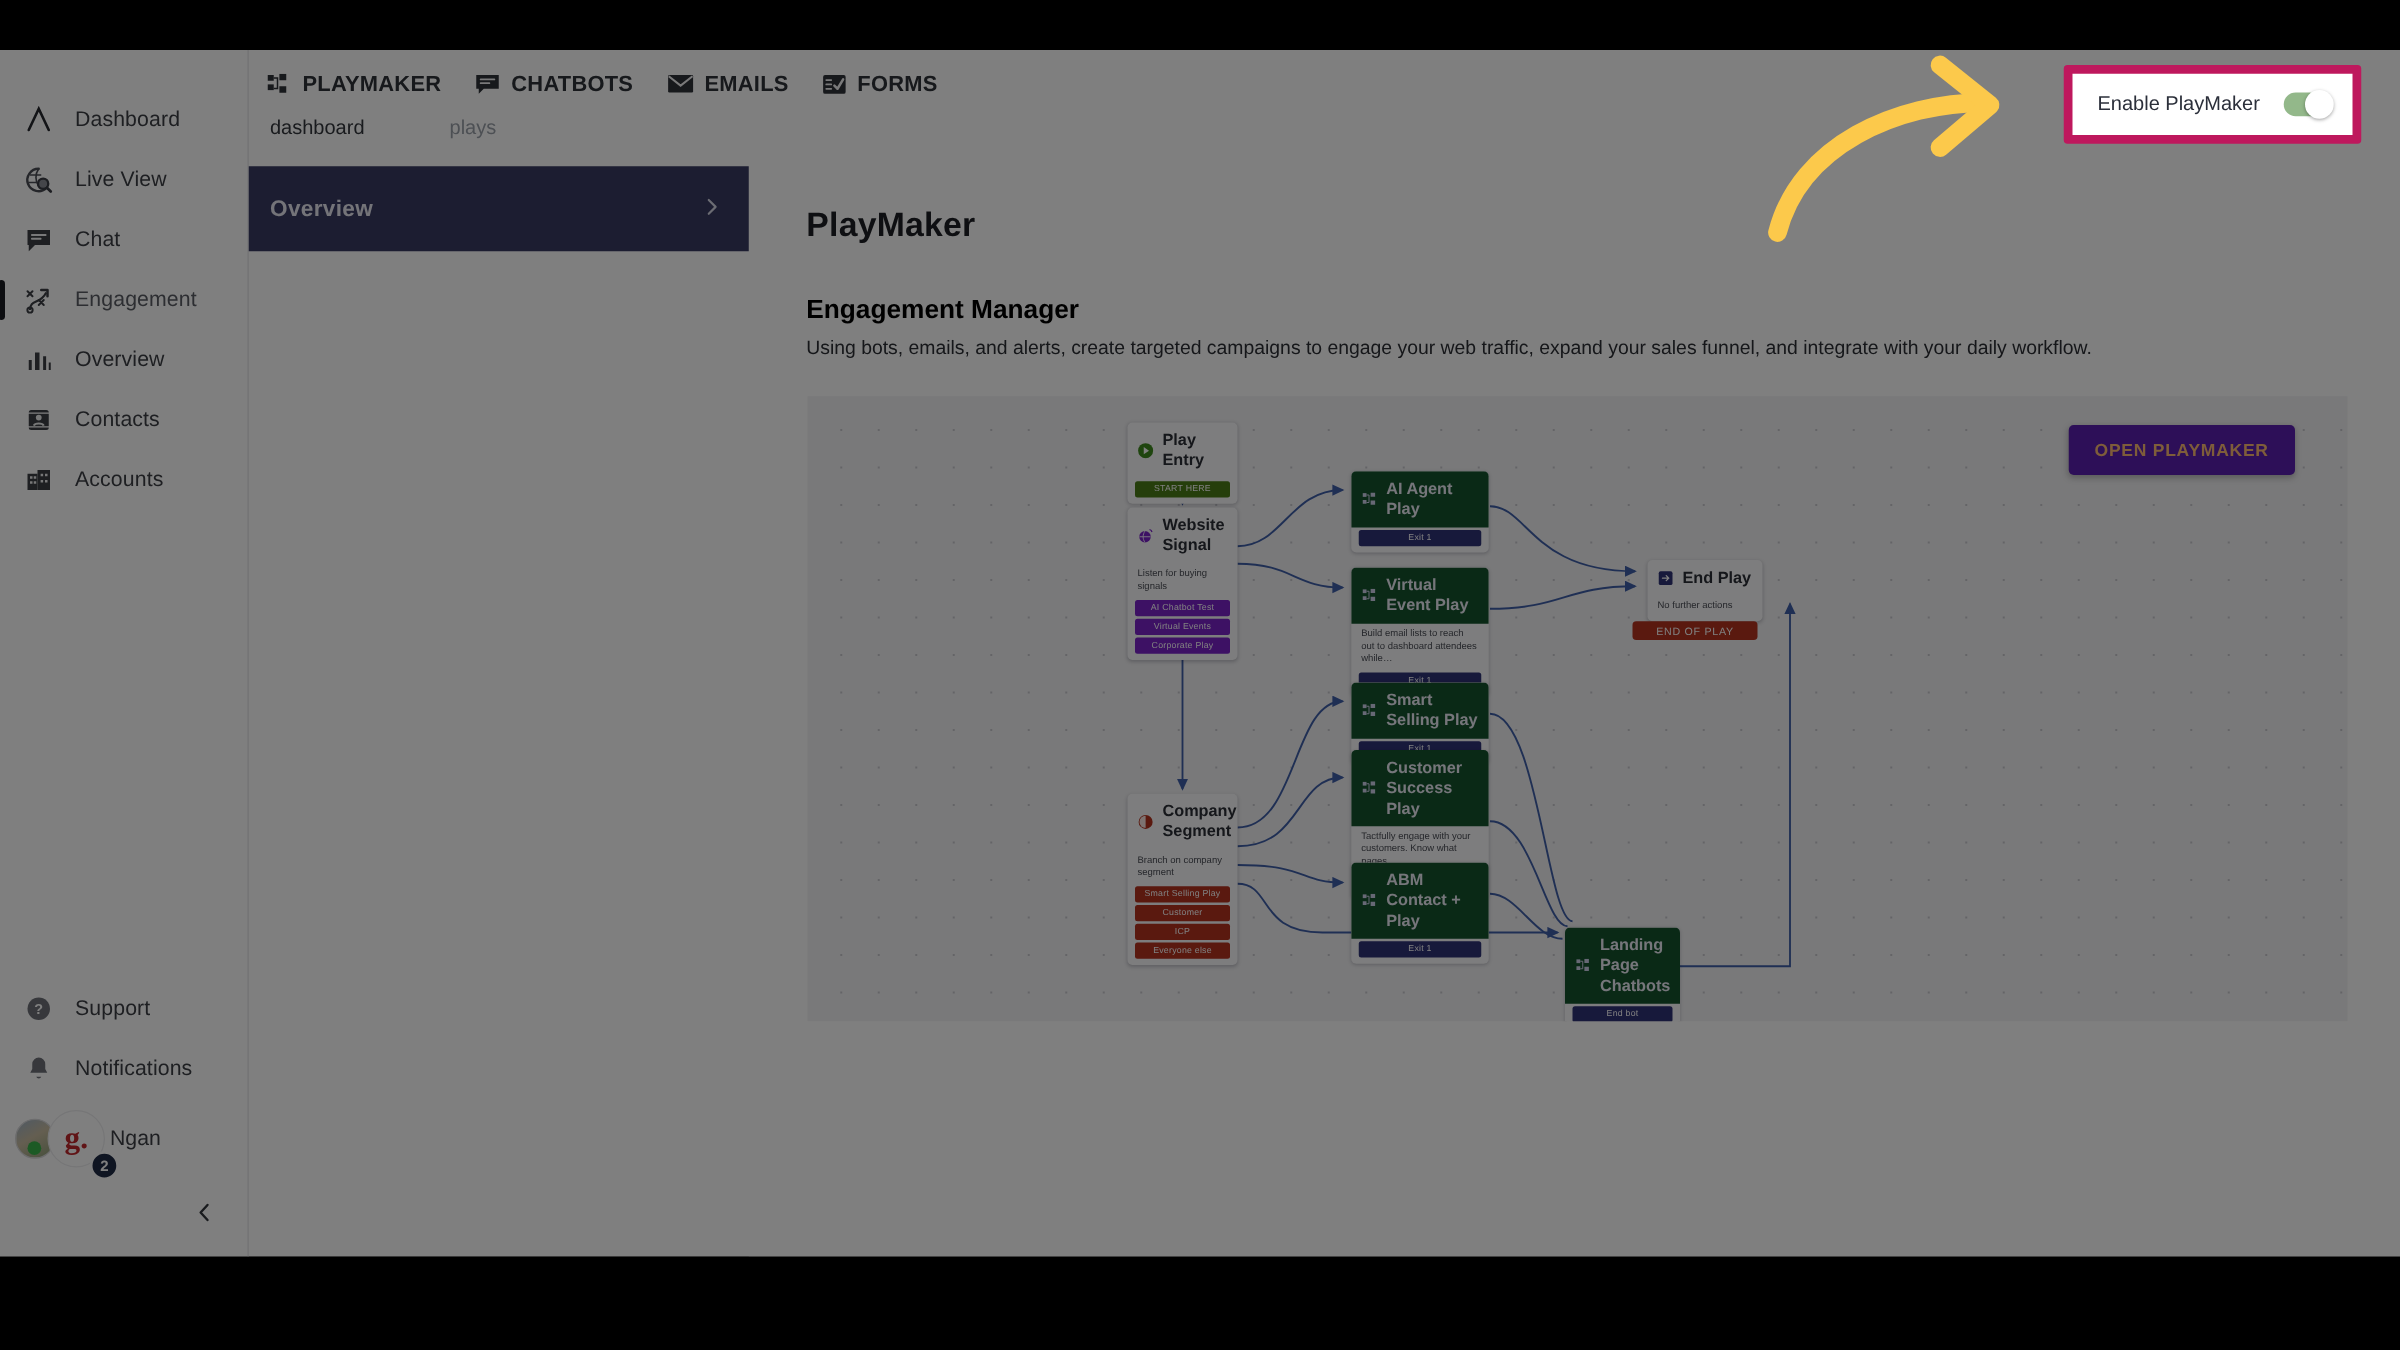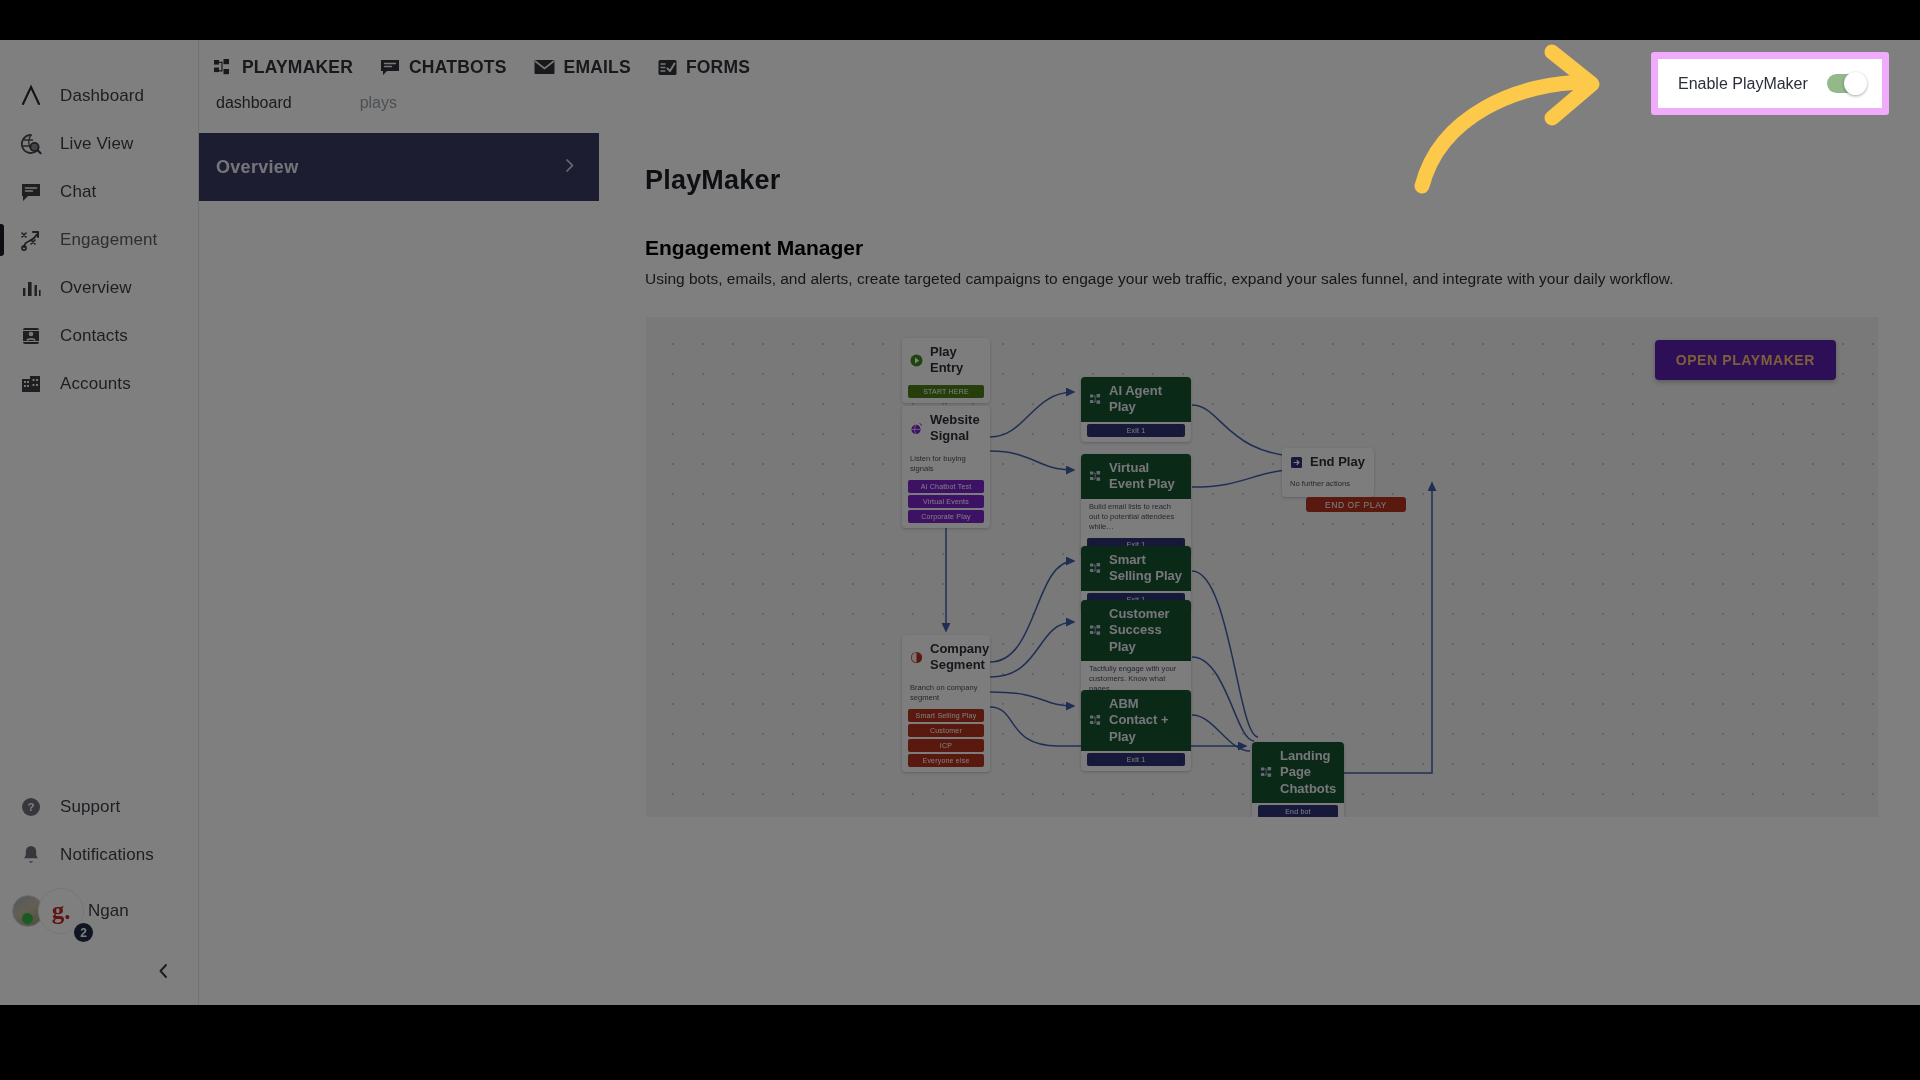--- a/index.html
+++ b/index.html
@@ -150,21 +150,21 @@
     background:#5b1fb0; color:#fdba74; border:none; border-radius:4px;
     padding: 12px 21px; font-size: 14px; font-weight:700; letter-spacing:.6px;
     cursor:pointer; box-shadow:0 2px 5px rgba(0,0,0,.25);
     font-family:"Liberation Sans", sans-serif;
   }
 
   
   #highlight-box {
     position:absolute; left: 1651px; top: 52px;
     width: 238px; height: 63px;
-    background:#f0abfc; border-radius: 3px;
+    background:#be185d; border-radius: 3px;
     z-index: 900; padding: 7px;
   }
   #toggle-card {
     width:100%; height:100%; background:#fff;
     display:flex; align-items:center; justify-content:space-between;
     padding: 0 17px 0 20px;
   }
   #toggle-label { font-size: 16px; color:#2b2f3a; }
   #toggle-switch {
     position:relative; width: 38px; height: 19px; border-radius: 10px;
@@ -489,21 +489,21 @@
           <svg width="12" height="11" viewBox="0 0 12 11">
               <rect x="0" y="0.5" width="3.2" height="3" fill="#cfd0ea"></rect>
               <rect x="0" y="6" width="3.2" height="3" fill="#cfd0ea"></rect>
               <rect x="6.5" y="0" width="3.6" height="3.4" fill="#cfd0ea"></rect>
               <rect x="6.5" y="6.4" width="3.6" height="3.4" fill="#cfd0ea"></rect>
               <path d="M3.2 2h2v6h-2" stroke="#cfd0ea" stroke-width=".8" fill="none"></path>
             </svg>
         </span>
         <span class="ntitle">Virtual Event Play</span>
       </div>
-      <div class="nsub">Build email lists to reach out to potential attendees while…</div>
+      <div class="nsub">Build email lists to reach out to dashboard attendees while…</div>
       <div class="chip navy">Exit 1</div>
       <div style="height:3px"></div>
     </div>
 
     <div class="node" style="left:435px; top:229px; width:110px;">
       <div class="nhdr dark">
         <span class="nico">
           <svg width="12" height="11" viewBox="0 0 12 11">
               <rect x="0" y="0.5" width="3.2" height="3" fill="#cfd0ea"></rect>
               <rect x="0" y="6" width="3.2" height="3" fill="#cfd0ea"></rect>
@@ -563,21 +563,21 @@
               <rect x="6.5" y="6.4" width="3.6" height="3.4" fill="#cfd0ea"></rect>
               <path d="M3.2 2h2v6h-2" stroke="#cfd0ea" stroke-width=".8" fill="none"></path>
             </svg>
         </span>
         <span class="ntitle">Landing Page Chatbots</span>
       </div>
       <div class="chip navy">End bot</div>
       <div style="height:3px"></div>
     </div>
 
-    <div class="node" style="left:636px; top:131px; width:92px;">
+    <div class="node" style="left:672px; top:131px; width:92px;">
       <div class="nhdr light">
         <span class="nico">
           <svg width="13" height="13" viewBox="0 0 13 13">
               <rect x="1" y="1" width="11" height="11" rx="1.5" fill="#2f3277"></rect>
               <path d="M4 6.5h5M7 4.5l2 2-2 2" stroke="#fff" stroke-width="1.1" fill="none" stroke-linecap="round" stroke-linejoin="round"></path>
             </svg>
         </span>
         <span class="ntitle">End Play</span>
       </div>
       <div class="nsub">No further actions</div>

